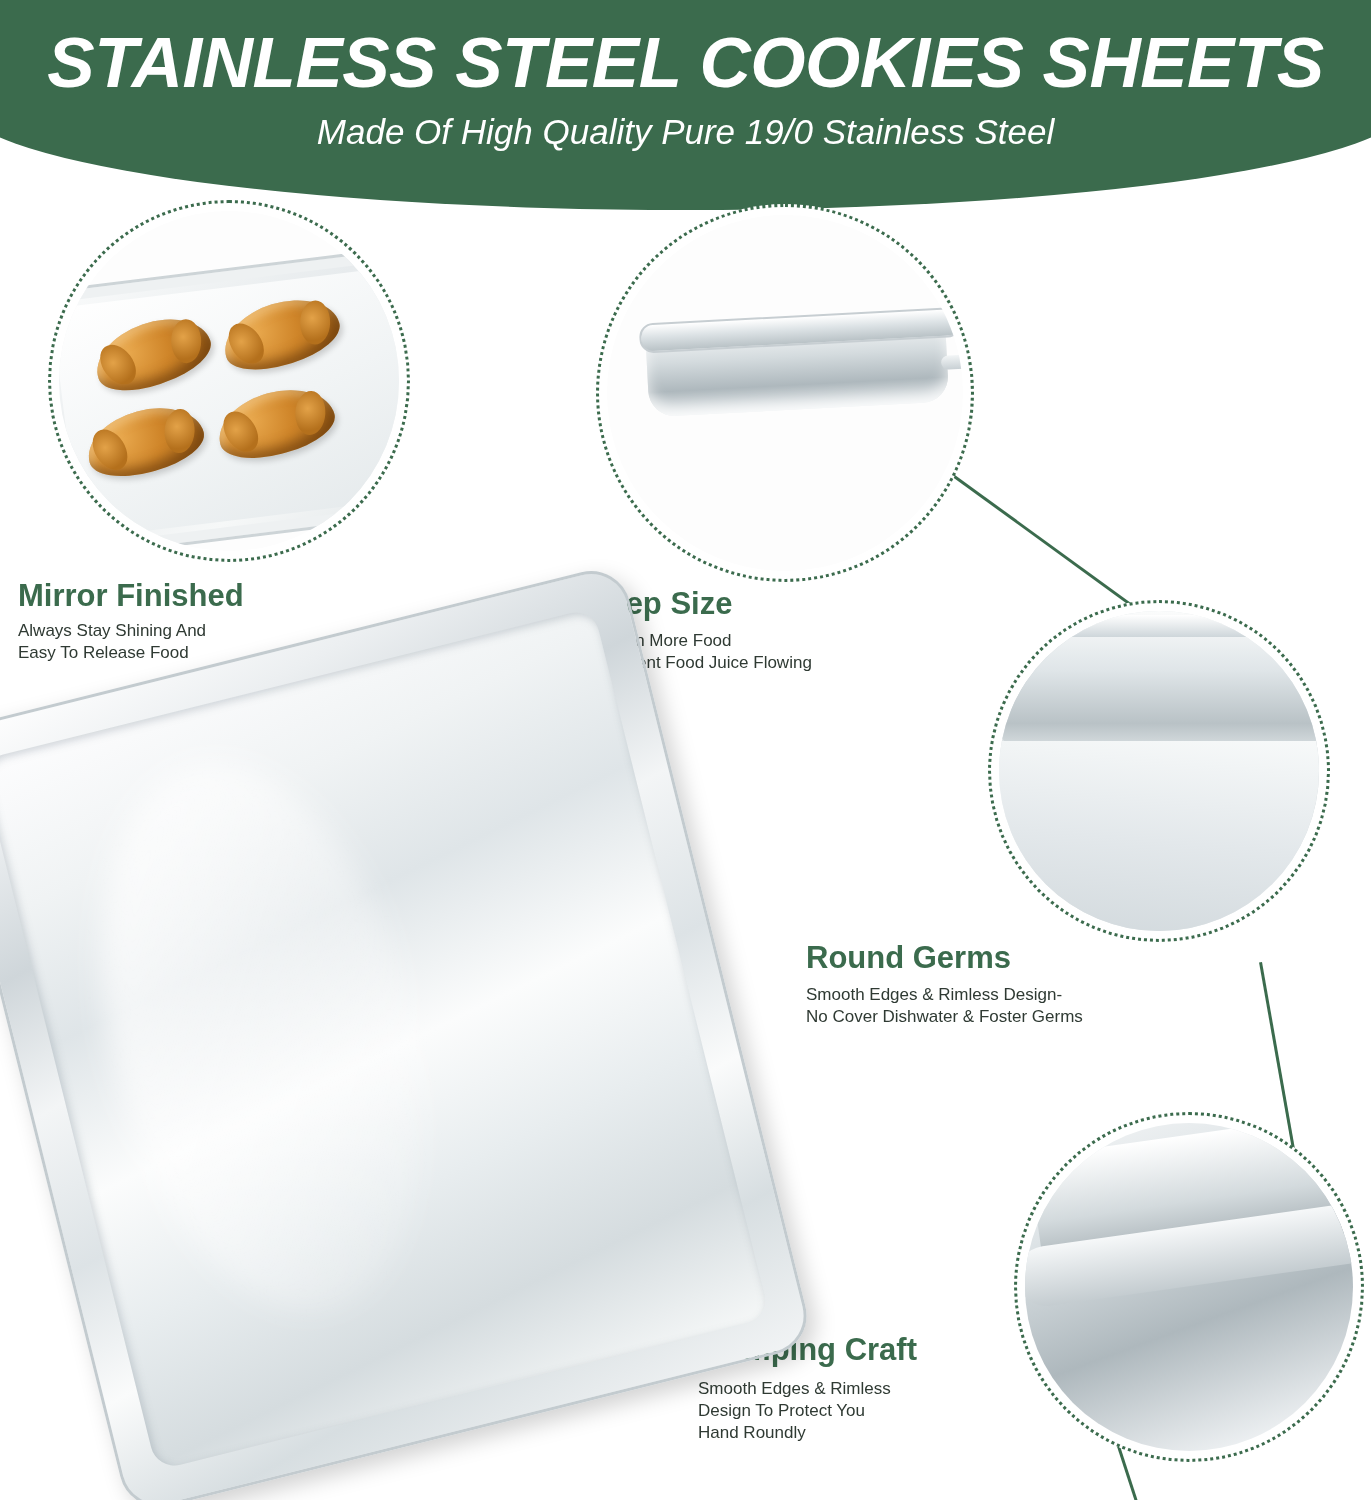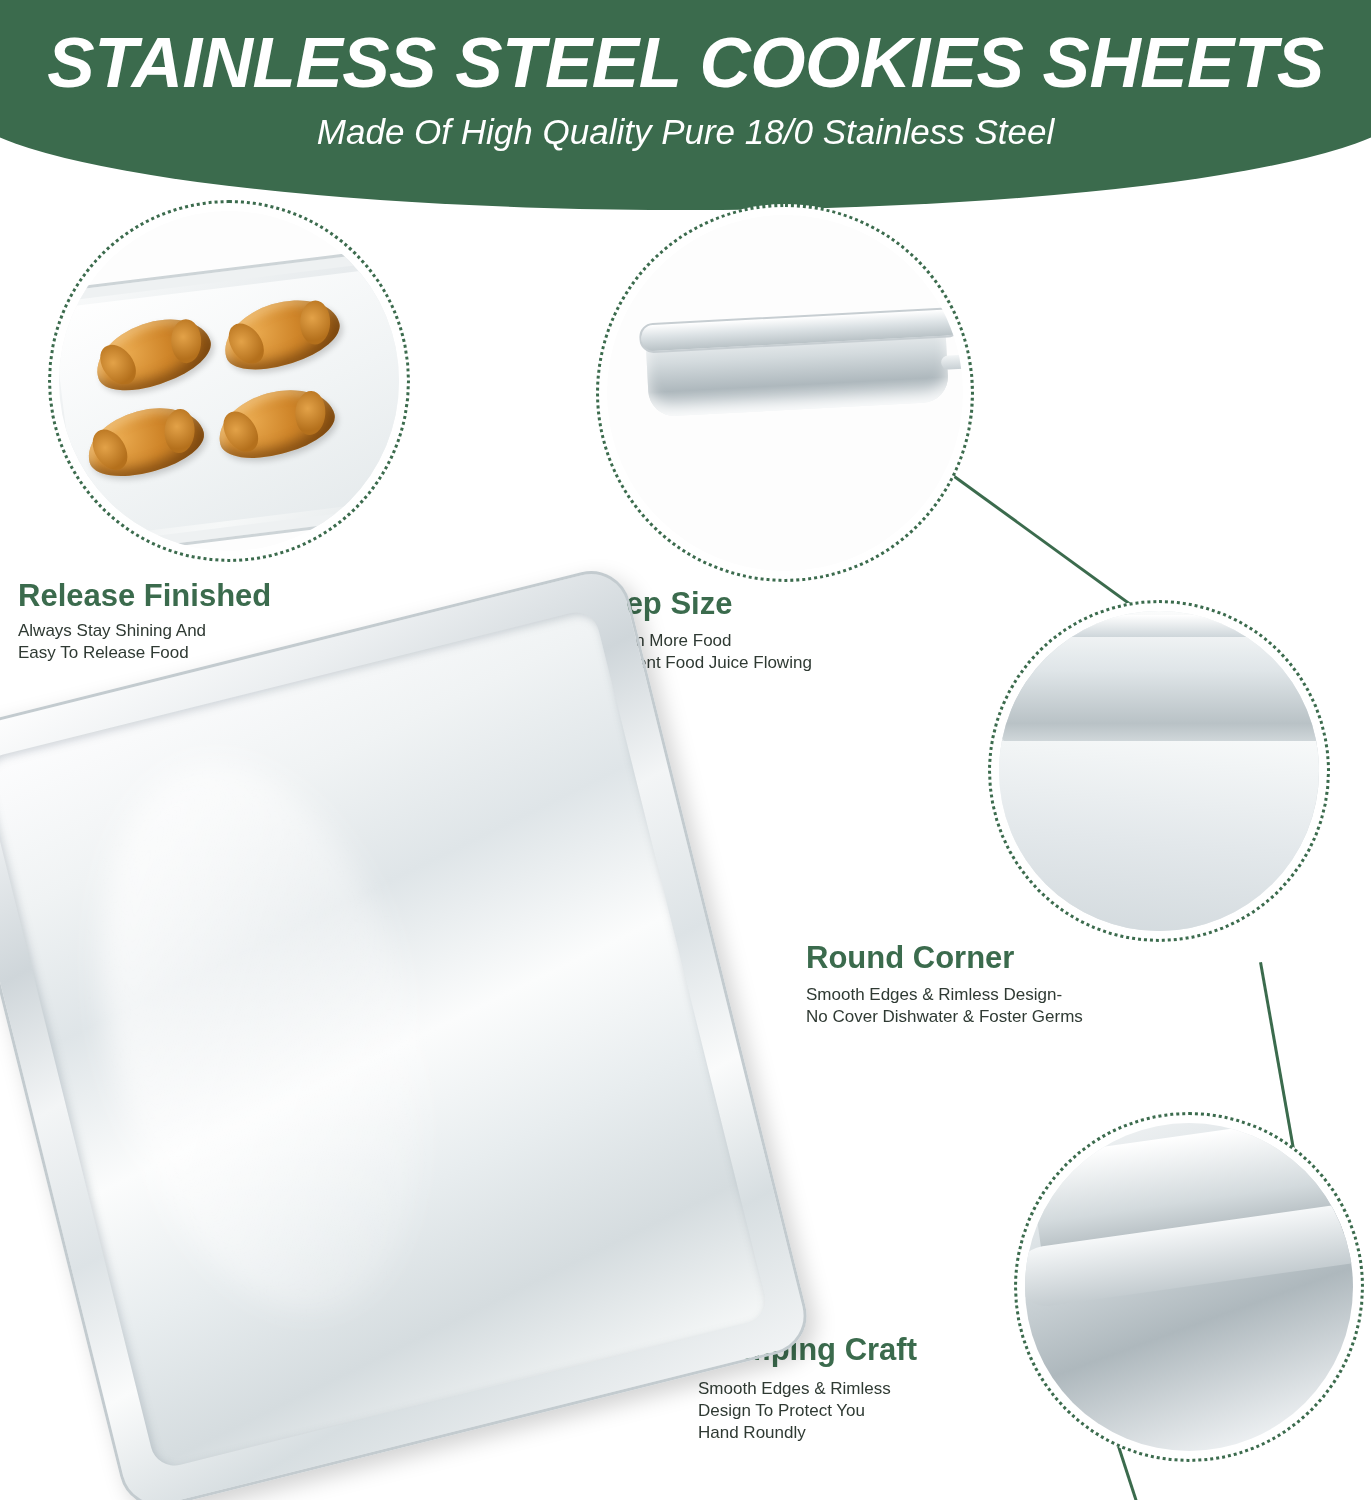--- a/index.html
+++ b/index.html
@@ -237,39 +237,39 @@
     filter: blur(14px);
     border-radius: 50%;
   }
 </style>
 </head>
 <body>
 
 <div class="header">
   <div class="header-bg"></div>
   <div class="header-title">STAINLESS STEEL COOKIES SHEETS</div>
-  <div class="header-sub">Made Of High Quality Pure 18/0 Stainless Steel</div>
+  <div class="header-sub">Made Of High Quality Pure 19/0 Stainless Steel</div>
 </div>
 
 <div class="connector" style="left:948px; top:470px; width:330px; height:3px; transform:rotate(36deg);"></div>
 <div class="connector" style="left:1262px; top:962px; width:200px; height:3px; transform:rotate(80deg);"></div>
 <div class="connector" style="left:1120px; top:1446px; width:70px; height:3px; transform:rotate(72deg);"></div>
 
 <div class="circle" style="left:48px; top:200px; width:356px; height:356px;">
   <div class="inner">
     <div class="tray1">
       <div class="tray1-inner"></div>
       <div class="croissant" style="left:52px; top:42px; transform:rotate(-12deg);"></div>
       <div class="croissant" style="left:182px; top:38px; transform:rotate(-10deg);"></div>
       <div class="croissant" style="left:34px; top:128px; transform:rotate(-8deg);"></div>
       <div class="croissant" style="left:166px; top:126px; transform:rotate(-8deg);"></div>
     </div>
   </div>
 </div>
-<div class="label-title" style="left:18px; top:578px;">Release Finished</div>
+<div class="label-title" style="left:18px; top:578px;">Mirror Finished</div>
 <div class="label-body" style="left:18px; top:620px; width:330px; white-space:pre-line;">Always Stay Shining And
 Easy To Release Food</div>
 
 <div class="circle" style="left:596px; top:204px; width:372px; height:372px;">
   <div class="inner">
     <div class="deep-pan">
       <div class="body"></div>
       <div class="rim"></div>
       <div class="handle"></div>
     </div>
@@ -281,21 +281,21 @@
 
 <div class="circle" style="left:988px; top:600px; width:336px; height:336px;">
   <div class="inner">
     <div class="corner-pan">
       <div class="wall"></div>
       <div class="floor"></div>
       <div class="edge"></div>
     </div>
   </div>
 </div>
-<div class="label-title" style="left:806px; top:940px;">Round Corner</div>
+<div class="label-title" style="left:806px; top:940px;">Round Germs</div>
 <div class="label-body" style="left:806px; top:984px; width:470px; white-space:pre-line;">Smooth Edges &amp; Rimless Design-
 No Cover Dishwater &amp; Foster Germs</div>
 
 <div class="circle" style="left:1014px; top:1112px; width:344px; height:344px;">
   <div class="inner">
     <div class="crimp">
       <div class="fold"></div>
       <div class="lip"></div>
     </div>
   </div>

